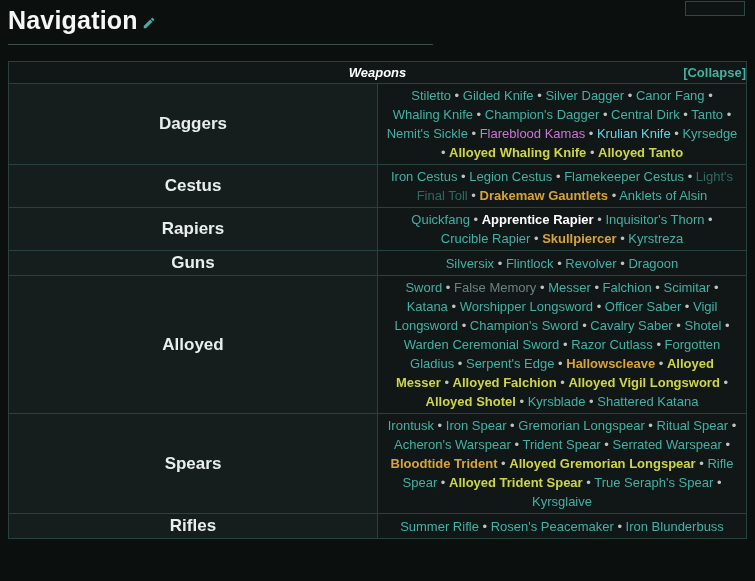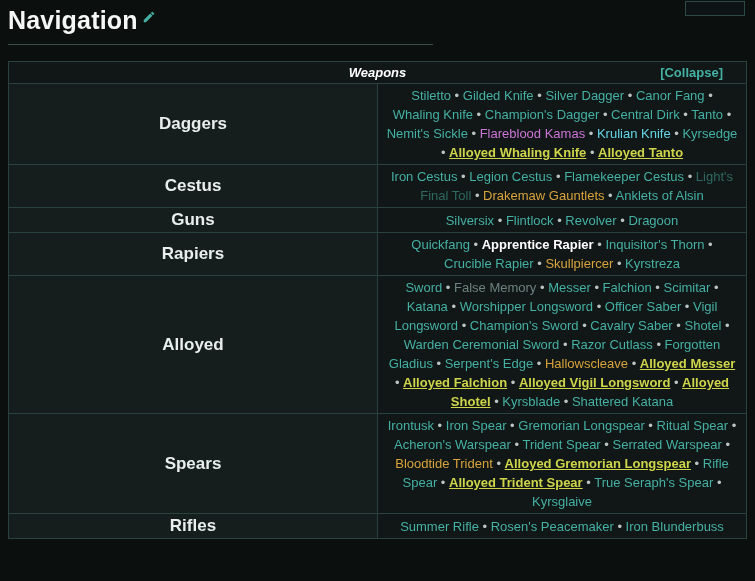--- a/index.html
+++ b/index.html
@@ -10,21 +10,21 @@
     overflow: hidden;
     background: var(--c-page-bg, #0b100f);
     font-family: "Liberation Sans", sans-serif;
   }
   .heading-wrap {
     margin: 0 0 0 8px;
     padding: 6px 0 9px 0;
     width: 425px;
     border-bottom: 1px solid #3e4d4a;
     display: flex;
-    align-items: flex-start;
+    align-items: center;
     gap: 4px;
   }
   .page-title {
     color: var(--c-heading, #f4f7f6);
     font-size: 25px;
     font-weight: bold;
     letter-spacing: 0.2px;
   }
   .edit-icon {
     color: var(--c-link, #45b0a4);
@@ -57,21 +57,21 @@
     padding: 3px 24px;
     font-size: 13px;
     font-style: italic;
     font-weight: bold;
     color: #ffffff;
     text-align: center;
     background: var(--c-table-bg, #101716);
   }
   .collapse-btn {
     position: absolute;
-    right: 23px;
+    right: 0;
     top: 3px;
     font-style: normal;
     font-weight: bold;
     font-size: 13px;
     color: var(--c-link, #45b0a4);
     cursor: pointer;
   }
   td.group {
     width: 112px;
     text-align: center;
@@ -90,22 +90,22 @@
     line-height: 19px;
     color: var(--c-text, #bac4c2);
     background: var(--c-table-bg, #101716);
   }
   .sep { color: var(--c-text, #bac4c2); }
   a.wl { text-decoration: none; cursor: pointer; }
   a.wl.link      { color: var(--c-link, #45b0a4); }
   a.wl.cyan      { color: var(--c-cyan, #66d4e6); }
   a.wl.dim       { color: var(--c-dim, #2e6a61); }
   a.wl.gray      { color: var(--c-gray, #6d827e); }
-  a.wl.alloyed   { color: var(--c-alloyed, #cfd54a); font-weight: bold; text-decoration: underline; }
-  a.wl.legendary { color: var(--c-legendary, #d8a33c); font-weight: normal; }
+  a.wl.alloyed   { color: var(--c-alloyed, #cfd54a); font-weight: bold; }
+  a.wl.legendary { color: var(--c-legendary, #d8a33c); font-weight: bold; }
   a.wl.mythic    { color: var(--c-mythic, #cd74d6); }
   a.wl.current   { color: #ffffff; font-weight: bold; cursor: default; }
 </style>
 </head>
 <body>
 
 <div class="corner-box"></div>
 
 <div class="heading-wrap">
   <span class="page-title">Navigation</span>
@@ -128,26 +128,26 @@
   <tbody>
       <tr>
         <td class="group">Daggers</td>
         <td class="list"><a class="wl link">Stiletto</a><span class="sep"> • </span><a class="wl link">Gilded Knife</a><span class="sep"> • </span><a class="wl link">Silver Dagger</a><span class="sep"> • </span><a class="wl link">Canor Fang</a><span class="sep"> • </span><a class="wl link">Whaling Knife</a><span class="sep"> • </span><a class="wl link">Champion's Dagger</a><span class="sep"> • </span><a class="wl link">Central Dirk</a><span class="sep"> • </span><a class="wl link">Tanto</a><span class="sep"> • </span><a class="wl link">Nemit's Sickle</a><span class="sep"> • </span><a class="wl mythic">Flareblood Kamas</a><span class="sep"> • </span><a class="wl cyan">Krulian Knife</a><span class="sep"> • </span><a class="wl link">Kyrsedge</a><span class="sep"> • </span><a class="wl alloyed">Alloyed Whaling Knife</a><span class="sep"> • </span><a class="wl alloyed">Alloyed Tanto</a></td>
       </tr>
       <tr>
         <td class="group">Cestus</td>
         <td class="list"><a class="wl link">Iron Cestus</a><span class="sep"> • </span><a class="wl link">Legion Cestus</a><span class="sep"> • </span><a class="wl link">Flamekeeper Cestus</a><span class="sep"> • </span><a class="wl dim">Light's Final Toll</a><span class="sep"> • </span><a class="wl legendary">Drakemaw Gauntlets</a><span class="sep"> • </span><a class="wl link">Anklets of Alsin</a></td>
       </tr>
       <tr>
+        <td class="group">Rapiers</td>
+        <td class="list"><a class="wl link">Quickfang</a><span class="sep"> • </span><a class="wl current">Apprentice Rapier</a><span class="sep"> • </span><a class="wl link">Inquisitor's Thorn</a><span class="sep"> • </span><a class="wl link">Crucible Rapier</a><span class="sep"> • </span><a class="wl legendary">Skullpiercer</a><span class="sep"> • </span><a class="wl link">Kyrstreza</a></td>
+      </tr>
+      <tr>
         <td class="group">Guns</td>
         <td class="list"><a class="wl link">Silversix</a><span class="sep"> • </span><a class="wl link">Flintlock</a><span class="sep"> • </span><a class="wl link">Revolver</a><span class="sep"> • </span><a class="wl link">Dragoon</a></td>
-      </tr>
-      <tr>
-        <td class="group">Rapiers</td>
-        <td class="list"><a class="wl link">Quickfang</a><span class="sep"> • </span><a class="wl current">Apprentice Rapier</a><span class="sep"> • </span><a class="wl link">Inquisitor's Thorn</a><span class="sep"> • </span><a class="wl link">Crucible Rapier</a><span class="sep"> • </span><a class="wl legendary">Skullpiercer</a><span class="sep"> • </span><a class="wl link">Kyrstreza</a></td>
       </tr>
       <tr>
         <td class="group">Alloyed</td>
         <td class="list"><a class="wl link">Sword</a><span class="sep"> • </span><a class="wl gray">False Memory</a><span class="sep"> • </span><a class="wl link">Messer</a><span class="sep"> • </span><a class="wl link">Falchion</a><span class="sep"> • </span><a class="wl link">Scimitar</a><span class="sep"> • </span><a class="wl link">Katana</a><span class="sep"> • </span><a class="wl link">Worshipper Longsword</a><span class="sep"> • </span><a class="wl link">Officer Saber</a><span class="sep"> • </span><a class="wl link">Vigil Longsword</a><span class="sep"> • </span><a class="wl link">Champion's Sword</a><span class="sep"> • </span><a class="wl link">Cavalry Saber</a><span class="sep"> • </span><a class="wl link">Shotel</a><span class="sep"> • </span><a class="wl link">Warden Ceremonial Sword</a><span class="sep"> • </span><a class="wl link">Razor Cutlass</a><span class="sep"> • </span><a class="wl link">Forgotten Gladius</a><span class="sep"> • </span><a class="wl link">Serpent's Edge</a><span class="sep"> • </span><a class="wl legendary">Hallowscleave</a><span class="sep"> • </span><a class="wl alloyed">Alloyed Messer</a><span class="sep"> • </span><a class="wl alloyed">Alloyed Falchion</a><span class="sep"> • </span><a class="wl alloyed">Alloyed Vigil Longsword</a><span class="sep"> • </span><a class="wl alloyed">Alloyed Shotel</a><span class="sep"> • </span><a class="wl link">Kyrsblade</a><span class="sep"> • </span><a class="wl link">Shattered Katana</a></td>
       </tr>
       <tr>
         <td class="group">Spears</td>
         <td class="list"><a class="wl link">Irontusk</a><span class="sep"> • </span><a class="wl link">Iron Spear</a><span class="sep"> • </span><a class="wl link">Gremorian Longspear</a><span class="sep"> • </span><a class="wl link">Ritual Spear</a><span class="sep"> • </span><a class="wl link">Acheron's Warspear</a><span class="sep"> • </span><a class="wl link">Trident Spear</a><span class="sep"> • </span><a class="wl link">Serrated Warspear</a><span class="sep"> • </span><a class="wl legendary">Bloodtide Trident</a><span class="sep"> • </span><a class="wl alloyed">Alloyed Gremorian Longspear</a><span class="sep"> • </span><a class="wl link">Rifle Spear</a><span class="sep"> • </span><a class="wl alloyed">Alloyed Trident Spear</a><span class="sep"> • </span><a class="wl link">True Seraph's Spear</a><span class="sep"> • </span><a class="wl link">Kyrsglaive</a></td>
       </tr>
       <tr>

